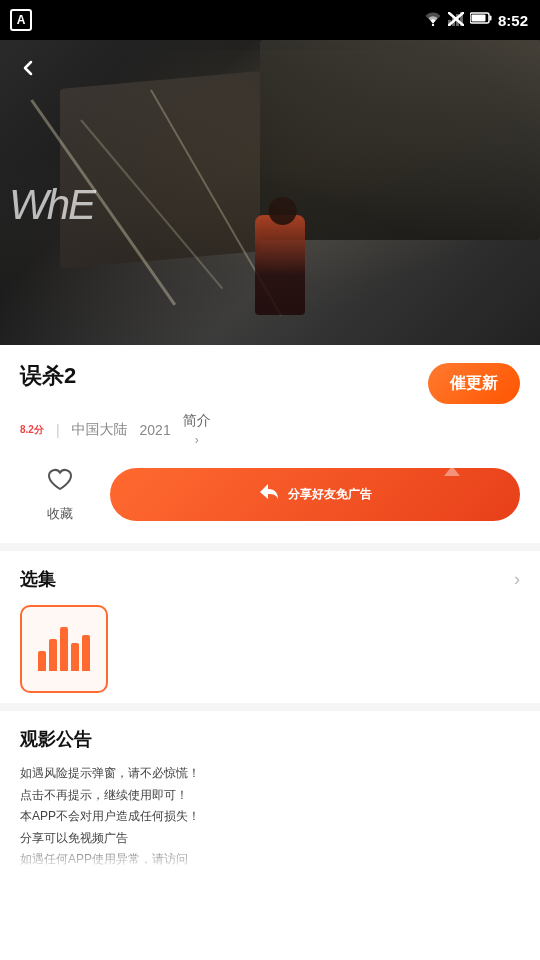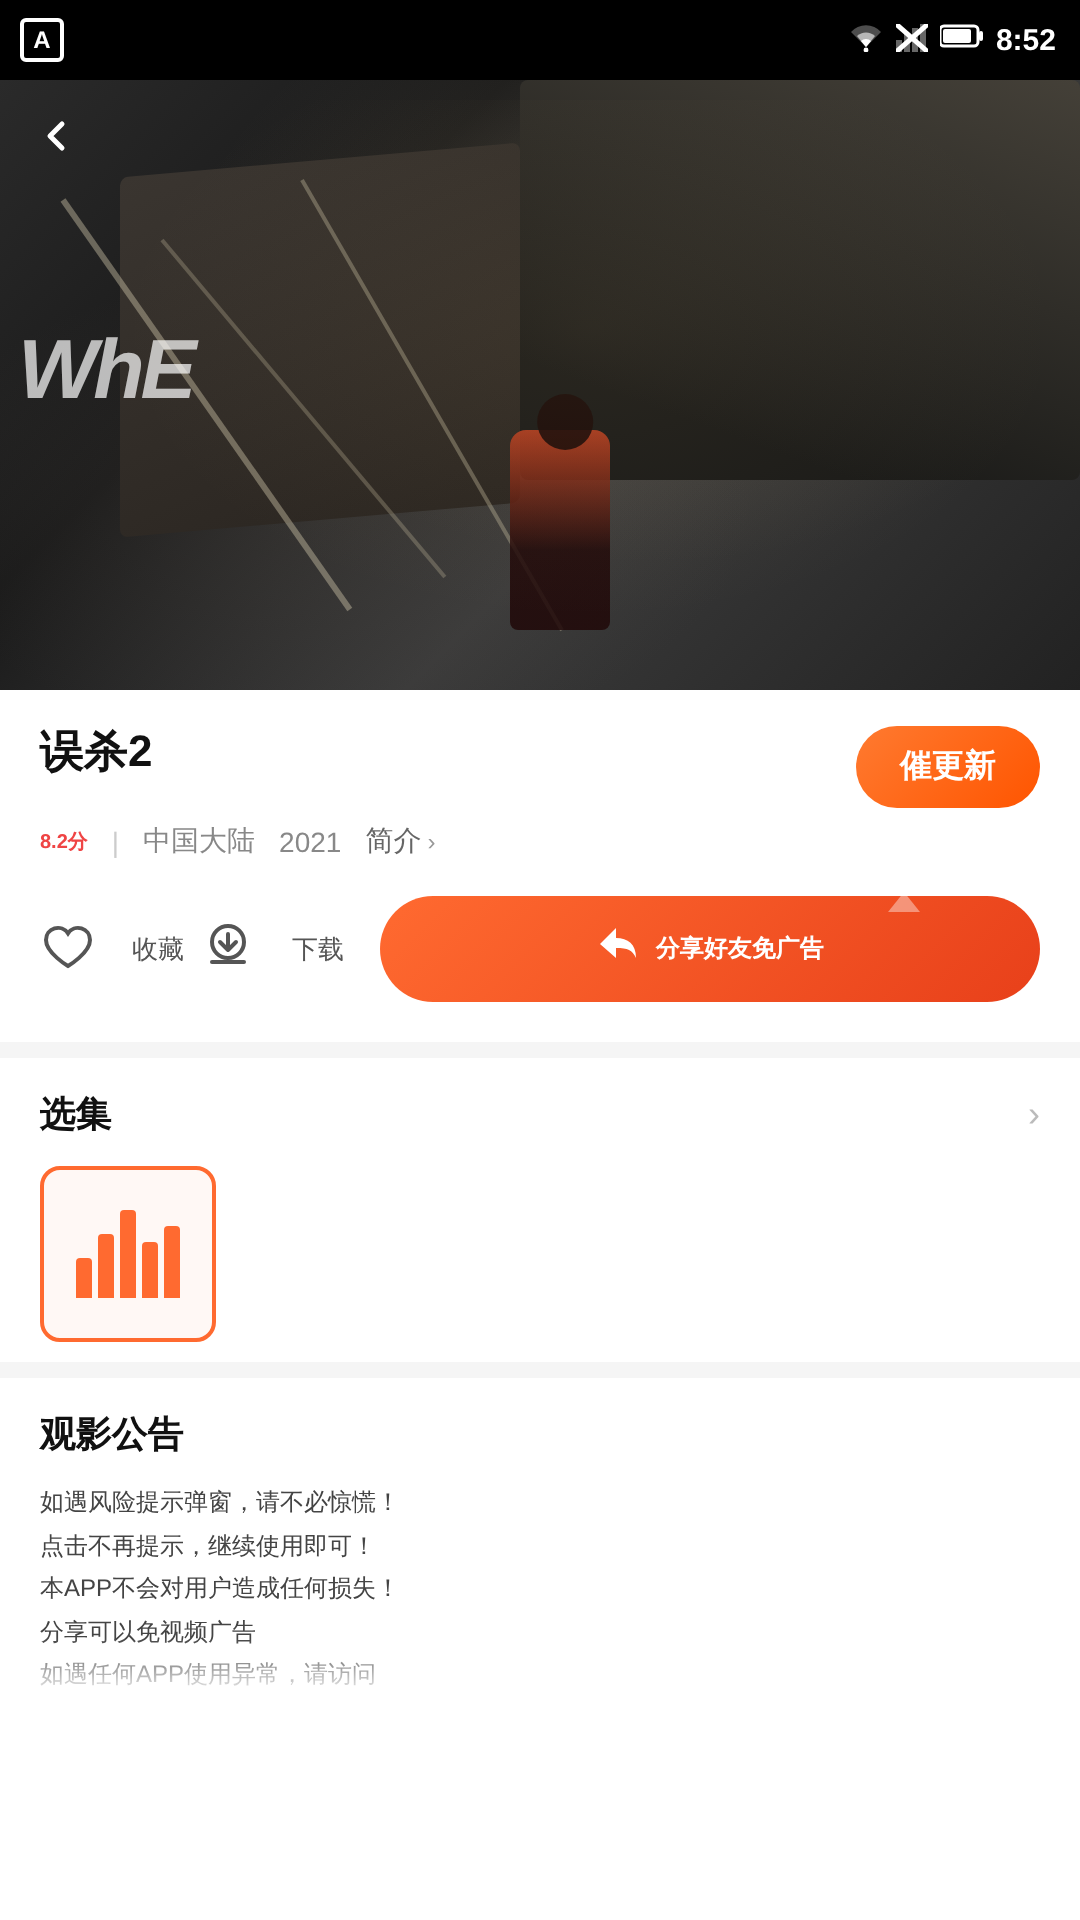--- a/index.html
+++ b/index.html
@@ -116,38 +116,39 @@
       color: #888;
       font-size: 14px;
     }
     .intro-btn {
       display: flex;
       align-items: center;
       gap: 3px;
       color: #666;
       font-size: 14px;
       cursor: pointer;
+      flex-direction: column;
     }
     .chevron-right {
       font-size: 12px;
       color: #999;
     }
 
     
     .action-row {
       display: flex;
       align-items: center;
       gap: 0;
       margin-bottom: 20px;
     }
     .action-btn {
       display: flex;
-      flex-direction: row;
-      align-items: center;
-      gap: 18px;
+      flex-direction: column;
+      align-items: center;
+      gap: 8px;
       min-width: 80px;
       cursor: pointer;
       background: none;
       border: none;
     }
     .action-icon {
       font-size: 26px;
       color: #555;
       line-height: 1;
     }
@@ -262,25 +263,25 @@
       content: '';
       position: absolute;
       bottom: 0; left: 0; right: 0;
       height: 30px;
       background: linear-gradient(transparent, #fff);
     }
 
     
     .whe-text {
       position: absolute;
-      bottom: 136px;
+      bottom: 116px;
       left: 9px;
       color: rgba(255,255,255,0.7);
       font-size: 42px;
-      font-weight: 700;
+      font-weight: 400;
       font-style: italic;
       letter-spacing: -2px;
     }
   </style>
 </head>
 <body>
 
 <div class="status-bar">
   <div class="status-left">
     <div class="icon-a">
@@ -364,30 +365,20 @@
 
     <button class="action-btn">
       <span class="action-icon">
         <svg width="28" height="28" viewBox="0 0 28 28" fill="none">
           <path d="M14 24s-11-6.5-11-13a6 6 0 0 1 11-3.36A6 6 0 0 1 25 11c0 6.5-11 13-11 13z" stroke="#555" stroke-width="2" fill="none"></path>
         </svg>
       </span>
       <span class="action-label">收藏</span>
     </button>
 
-    <button class="action-btn">
-      <span class="action-icon">
-        <svg width="28" height="28" viewBox="0 0 28 28" fill="none">
-          <circle cx="14" cy="12" r="8" stroke="#555" stroke-width="2" fill="none"></circle>
-          <path d="M10 12l4 4 4-4M14 16v-8" stroke="#555" stroke-width="2" stroke-linecap="round" stroke-linejoin="round"></path>
-          <path d="M6 22h16" stroke="#555" stroke-width="2" stroke-linecap="round"></path>
-        </svg>
-      </span>
-      <span class="action-label">下载</span>
-    </button>
 
 
     <button class="share-ad-btn">
       <span class="share-ad-icon">
         <svg width="22" height="20" viewBox="0 0 22 20" fill="none">
           <path d="M2 10l8-8v5c6 0 10 3 10 10-2-4-4-5-10-5v5z" fill="white"></path>
         </svg>
       </span>
       <span class="share-ad-text">分享好友免广告</span>
     </button>

